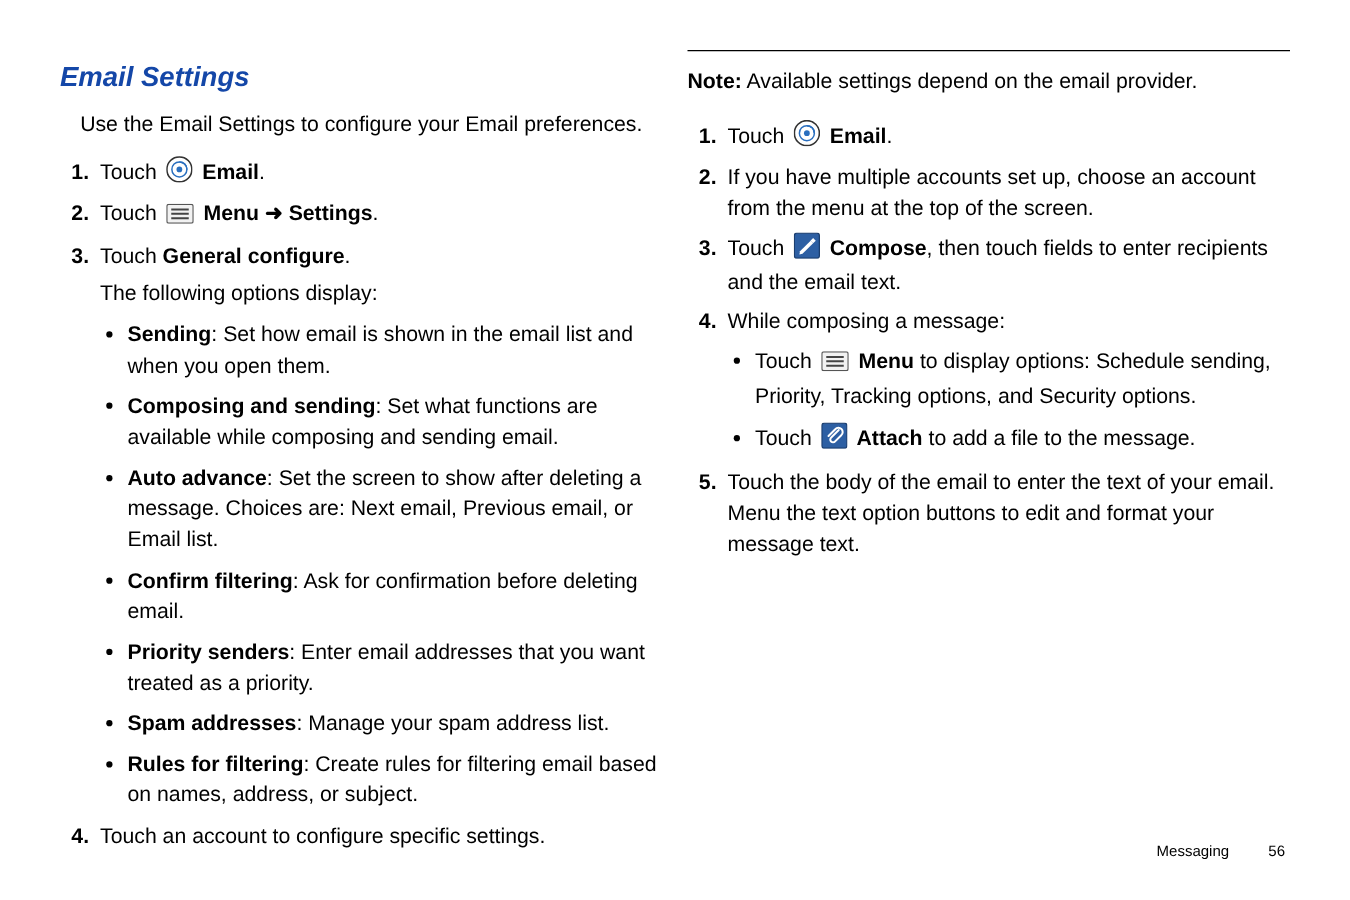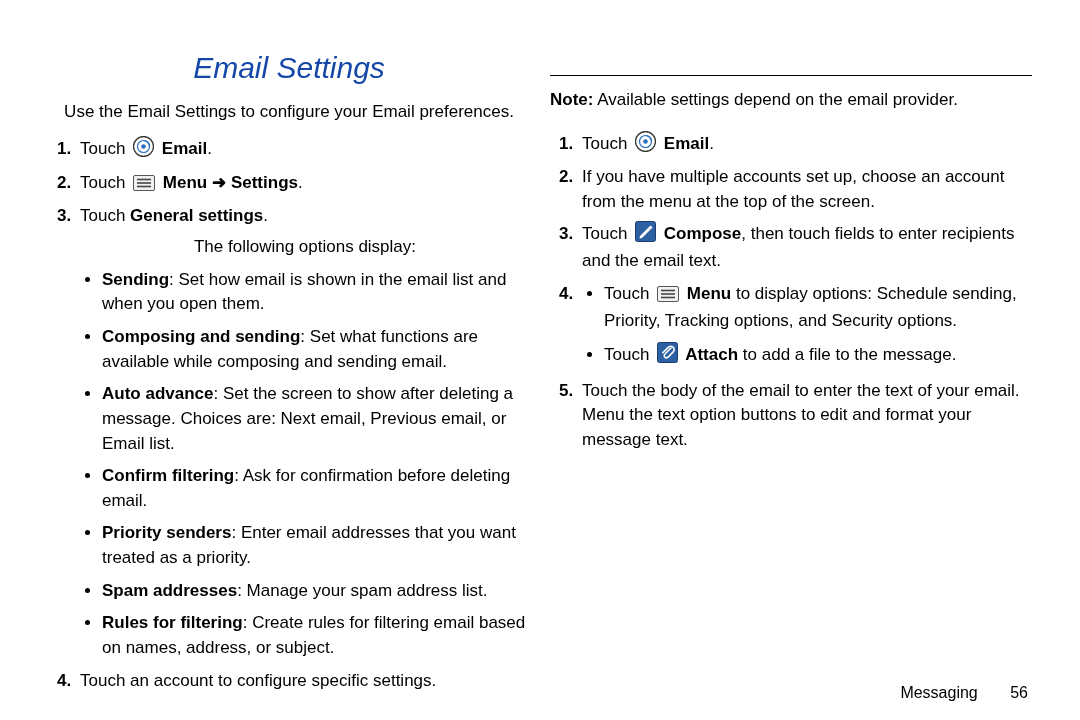--- a/index.html
+++ b/index.html
@@ -20,56 +20,54 @@
     padding: 40px 48px 50px 48px;
     gap: 20px;
   }
   .col {
     flex: 1 1 50%;
     min-width: 0;
   }
   .col-right {
     border-top: 1.5px solid #000;
     padding-top: 8px;
-    margin-top: 35px;
   }
   h2.section {
     color: #1447a8;
     font-style: italic;
-    font-weight: normal;
-    font-size: 30px;
+    font-weight: bold;
+    font-size: 22px;
     margin: 6px 0 10px 0;
     font-family: Arial, Helvetica, sans-serif;
-    text-align: center;
   }
   p.intro { margin: 4px 0 12px 0; text-align: center; }
   ol.steps {
     padding-left: 28px;
     margin: 6px 0;
   }
   ol.steps > li {
     margin: 6px 0;
     padding-left: 4px;
   }
   ol.steps > li::marker { font-weight: bold; }
-  .subtext { margin: 6px 0 6px 0; display:block;text-align:center; }
+  .subtext { margin: 6px 0 6px 0; display:block; }
   ul.bullets {
     list-style: disc;
     padding-left: 22px;
     margin: 6px 0;
   }
   ul.bullets > li { margin: 8px 0; }
   .b { font-weight: bold; }
   .arrow { font-weight: bold; }
   .note { margin: 4px 0 18px 0; }
   .footer {
     position: absolute;
-    bottom: 16px;
+    bottom: 30px;
     right: 52px;
-    font-size: 16px;
+    font-size: 12px;
   }
   .footer .sect { margin-right: 28px; }
 
   
   .ic {
     display: inline-block;
     vertical-align: -3px;
     margin: 0 3px;
   }
   svg.email-ic { width: 21px; height: 21px; }
@@ -117,21 +115,21 @@
         <span>Touch </span><span class="ic"><svg class="email-ic">
               <use href="#email-icon-g"></use>
             </svg></span><span class="b"> Email</span><span>.</span>
       </li>
       <li>
         <span>Touch </span><span class="ic"><svg class="menu-ic">
               <use href="#menu-icon-g"></use>
             </svg></span><span class="b"> Menu </span><span class="b arrow">➜ </span><span class="b">Settings</span><span>.</span>
       </li>
       <li>
-        <span>Touch </span><span class="b">General settings</span><span>.</span>
+        <span>Touch </span><span class="b">General configure</span><span>.</span>
         <span class="subtext">The following options display:</span>
         <ul class="bullets">
           <li><span class="b">Sending</span><span>: Set how email is shown in the email list and when you open them.</span></li>
           <li><span class="b">Composing and sending</span><span>: Set what functions are available while composing and sending email.</span></li>
           <li><span class="b">Auto advance</span><span>: Set the screen to show after deleting a message. Choices are: Next email, Previous email, or Email list.</span></li>
           <li><span class="b">Confirm filtering</span><span>: Ask for confirmation before deleting email.</span></li>
           <li><span class="b">Priority senders</span><span>: Enter email addresses that you want treated as a priority.</span></li>
           <li><span class="b">Spam addresses</span><span>: Manage your spam address list.</span></li>
           <li><span class="b">Rules for filtering</span><span>: Create rules for filtering email based on names, address, or subject.</span></li>
         </ul>
@@ -152,20 +150,21 @@
               <use href="#email-icon-g"></use>
             </svg></span><span class="b"> Email</span><span>.</span>
       </li>
       <li>If you have multiple accounts set up, choose an account from the menu at the top of the screen.</li>
       <li>
         <span>Touch </span><span class="ic"><svg class="compose-ic">
               <use href="#compose-icon-g"></use>
             </svg></span><span class="b"> Compose</span><span>, then touch fields to enter recipients and the email text.</span>
       </li>
       <li>
+        <span>While composing a message:</span>
         <ul class="bullets">
           <li>
             <span>Touch </span><span class="ic"><svg class="menu-ic">
                   <use href="#menu-icon-g"></use>
                 </svg></span><span class="b"> Menu</span><span> to display options: Schedule sending, Priority, Tracking options, and Security options.</span>
           </li>
           <li>
             <span>Touch </span><span class="ic"><svg class="attach-ic">
                   <use href="#attach-icon-g"></use>
                 </svg></span><span class="b"> Attach</span><span> to add a file to the message.</span>

